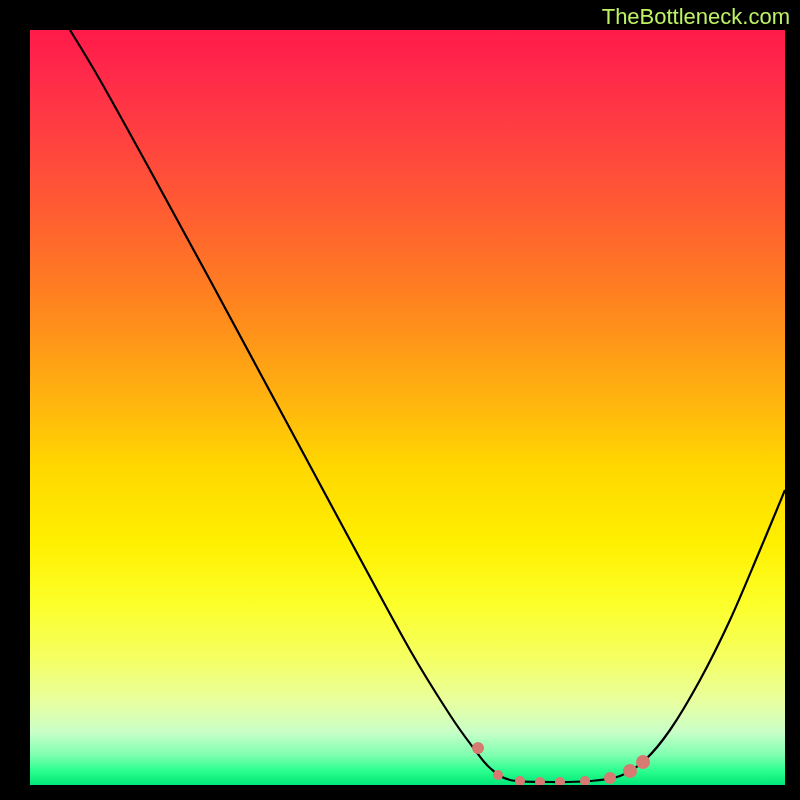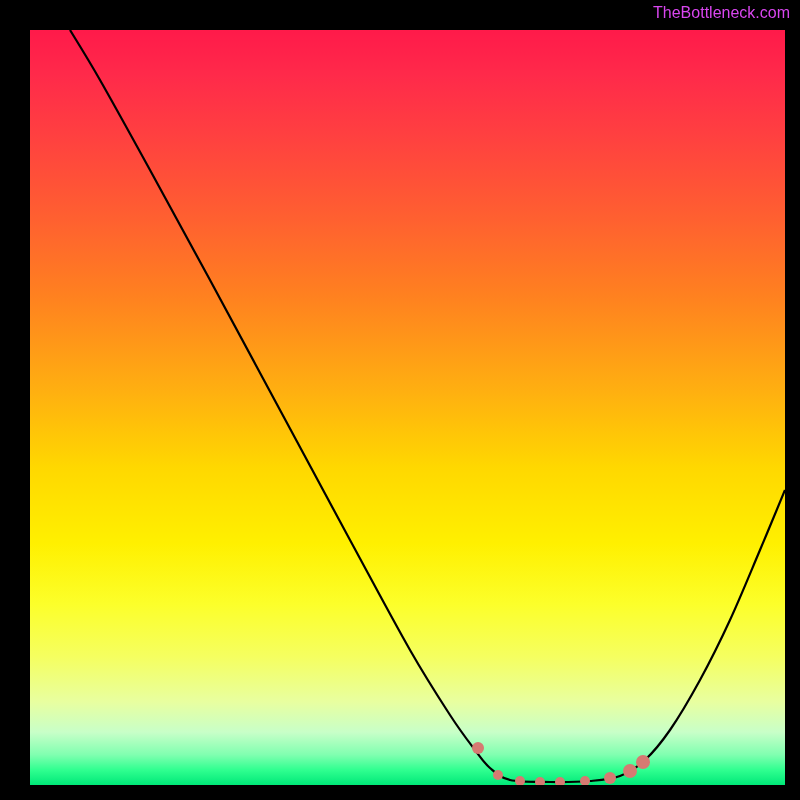--- a/index.html
+++ b/index.html
@@ -8,22 +8,22 @@
     height: 800px;
     background: #000;
     position: relative;
     font-family: Arial, sans-serif;
     overflow: hidden;
   }
   .watermark {
     position: absolute;
     top: 4px;
     right: 10px;
-    color: #d946ef;
-    font-size: 16px;
+    color: #bef264;
+    font-size: 22px;
     font-weight: 500;
     z-index: 10;
   }
   .plot-area {
     position: absolute;
     left: 30px;
     top: 30px;
     width: 755px;
     height: 755px;
     overflow: hidden;

